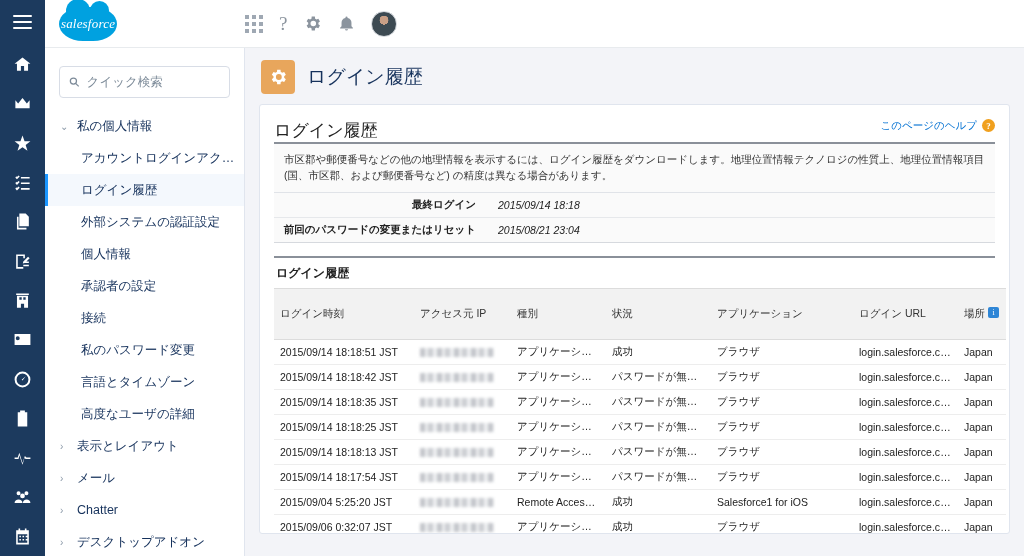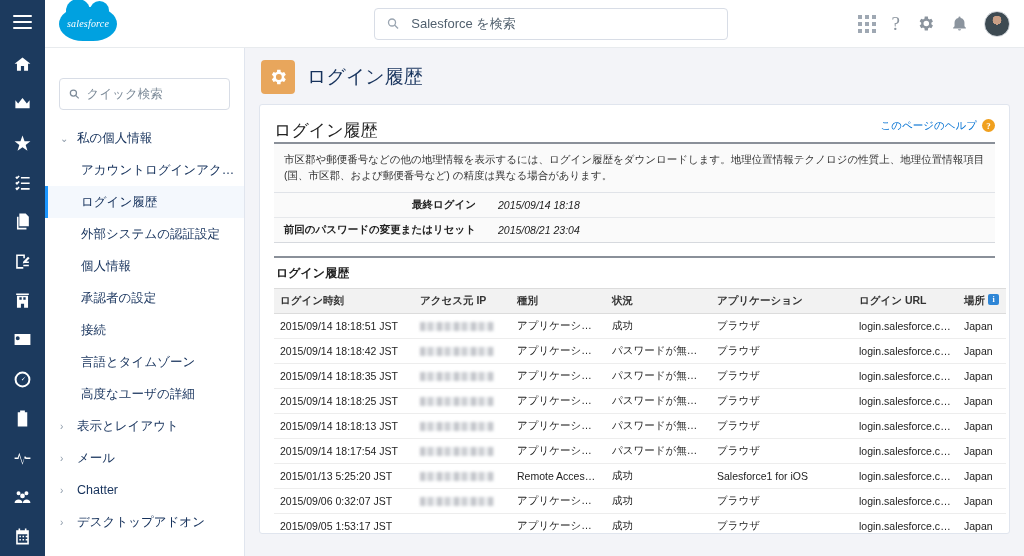--- a/index.html
+++ b/index.html
@@ -41,21 +41,21 @@
     width: 58px; height: 34px; background: #00a1e0;
     border-radius: 28px / 20px; position: relative;
     display: flex; align-items: center; justify-content: center;
   }
   .sf-cloud:before, .sf-cloud:after {
     content: ""; position: absolute; background: #00a1e0; border-radius: 50%;
   }
   .sf-cloud:before { width: 24px; height: 24px; top: -8px; left: 7px; }
   .sf-cloud:after  { width: 19px; height: 19px; top: -6px; right: 8px; }
   .sf-text {
-    position: relative; z-index: 2; color: #fff; font-size: 10px;
+    position: relative; z-index: 2; color: #fff; font-size: 13px;
     font-style: italic; font-family: "Liberation Serif", serif; letter-spacing: .2px; text-align: right;
   }
   .search-box {
     width: 354px; height: 32px; margin: 0 auto;
     border: 1px solid #d8dde6; border-radius: 4px;
     display: flex; align-items: center; padding: 0 12px; background: #fff;
   }
   .search-box .mag { margin-right: 12px; }
   .search-box input {
     border: 0; outline: 0; font-size: 13px; color: #16325c;
@@ -73,21 +73,21 @@
     border: 1px solid #d4d8dd; overflow: hidden;
   }
 
   
   .sidebar {
     position: absolute; left: 45px; top: 48px; width: 200px; bottom: 0;
     background: #fff; border-right: 1px solid #e0e5ee; padding-top: 14px;
     overflow: hidden;
   }
   .quick-search {
-    margin: 16px 14px 12px 14px; height: 32px;
+    margin: 4px 14px 12px 14px; height: 32px;
     border: 1px solid #d8dde6; border-radius: 4px;
     display: flex; align-items: center; padding: 0 9px;
   }
   .quick-search input {
     border: 0; outline: 0; font-size: 12.5px; color: #16325c; width: 100%;
     font-family: "Liberation Sans", sans-serif; background: transparent;
   }
   .quick-search input::placeholder { color: #7d8b99; }
   .nav-group { font-size: 12.5px; }
   .nav-row {
@@ -140,22 +140,22 @@
   .meta-label { text-align: right; width: 210px; font-weight: bold; color: #333; }
   .meta-val { padding-left: 14px !important; font-style: italic; }
 
   .section-title {
     margin-top: 13px; border-top: 2px solid #8a9099; padding: 7px 2px 6px 2px;
     font-size: 12px; font-weight: bold; color: #222;
   }
   .lh-table { width: 100%; border-collapse: collapse; table-layout: fixed; }
   .lh-table th {
     background: #f2f2f2; border-top: 1px solid #dcdcdc; border-bottom: 1px solid #dcdcdc;
-    font-size: 10.5px; color: #333; text-align: left; padding: 5px 6px;
-    font-weight: bold; white-space: nowrap;
+    font-size: 10.5px; color: #333; text-align: left; padding: 18px 6px;
+    font-weight: normal; white-space: nowrap;
   }
   .lh-table td {
     font-size: 10.5px; color: #222; padding: 5px 6px;
     border-bottom: 1px solid #ededed; white-space: nowrap;
     overflow: hidden; text-overflow: ellipsis;
   }
   .lh-table tr:last-child td { border-bottom: 1px solid #d6d9de; }
   .col-time { width: 140px; }
   .col-ip   { width: 97px; }
   .col-type { width: 95px; }
@@ -257,27 +257,20 @@
         </svg>
     </div>
   </div>
 
   <div class="topbar">
     <div class="logo-wrap">
       <div class="sf-cloud">
         <span class="sf-text">salesforce</span>
       </div>
     </div>
-    <div class="search-box">
-      <svg class="mag" width="13" height="13" viewBox="0 0 24 24" fill="none" stroke="#9aa5b1" stroke-width="2.6">
-          <circle cx="10" cy="10" r="7"></circle>
-          <line x1="15" y1="15" x2="22" y2="22"></line>
-        </svg>
-      <input type="text" placeholder="Salesforce を検索" style="">
-    </div>
     <div class="top-actions">
       <div class="ti">
         <div class="grid9">
             <i></i>
             <i></i>
             <i></i>
             <i></i>
             <i></i>
             <i></i>
             <i></i>
@@ -323,20 +316,23 @@
           <span class="nav-label">外部システムの認証設定</span>
         </div>
         <div class="nav-row child">
           <span class="nav-label">個人情報</span>
         </div>
         <div class="nav-row child">
           <span class="nav-label">承認者の設定</span>
         </div>
         <div class="nav-row child">
           <span class="nav-label">接続</span>
+        </div>
+        <div class="nav-row child">
+          <span class="nav-label">私のパスワード変更</span>
         </div>
         <div class="nav-row child">
           <span class="nav-label">言語とタイムゾーン</span>
         </div>
         <div class="nav-row child">
           <span class="nav-label">高度なユーザの詳細</span>
         </div>
         <div class="nav-row">
           <span class="chev">›</span>
           <span class="nav-label">表示とレイアウト</span>
@@ -463,21 +459,21 @@
             <tr>
               <td>2015/09/14 18:17:54 JST</td>
               <td><span class="ip-blur"></span></td>
               <td>アプリケーション</td>
               <td>パスワードが無効です</td>
               <td>ブラウザ</td>
               <td>login.salesforce.com</td>
               <td>Japan</td>
             </tr>
             <tr>
-              <td>2015/01/13 5:25:20 JST</td>
+              <td>2015/09/04 5:25:20 JST</td>
               <td><span class="ip-blur"></span></td>
               <td>Remote Access 2.0</td>
               <td>成功</td>
               <td>Salesforce1 for iOS</td>
               <td>login.salesforce.com</td>
               <td>Japan</td>
             </tr>
             <tr>
               <td>2015/09/06 0:32:07 JST</td>
               <td><span class="ip-blur"></span></td>

